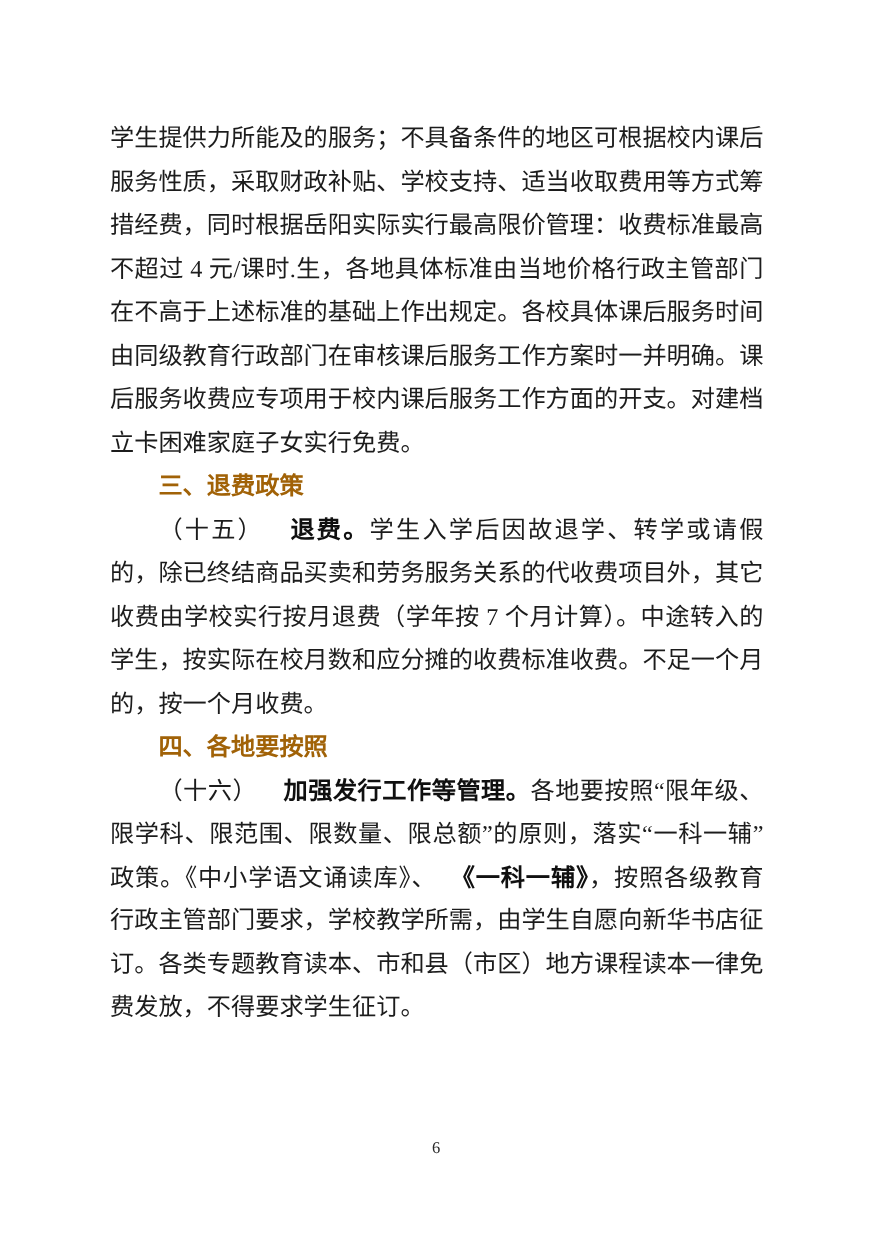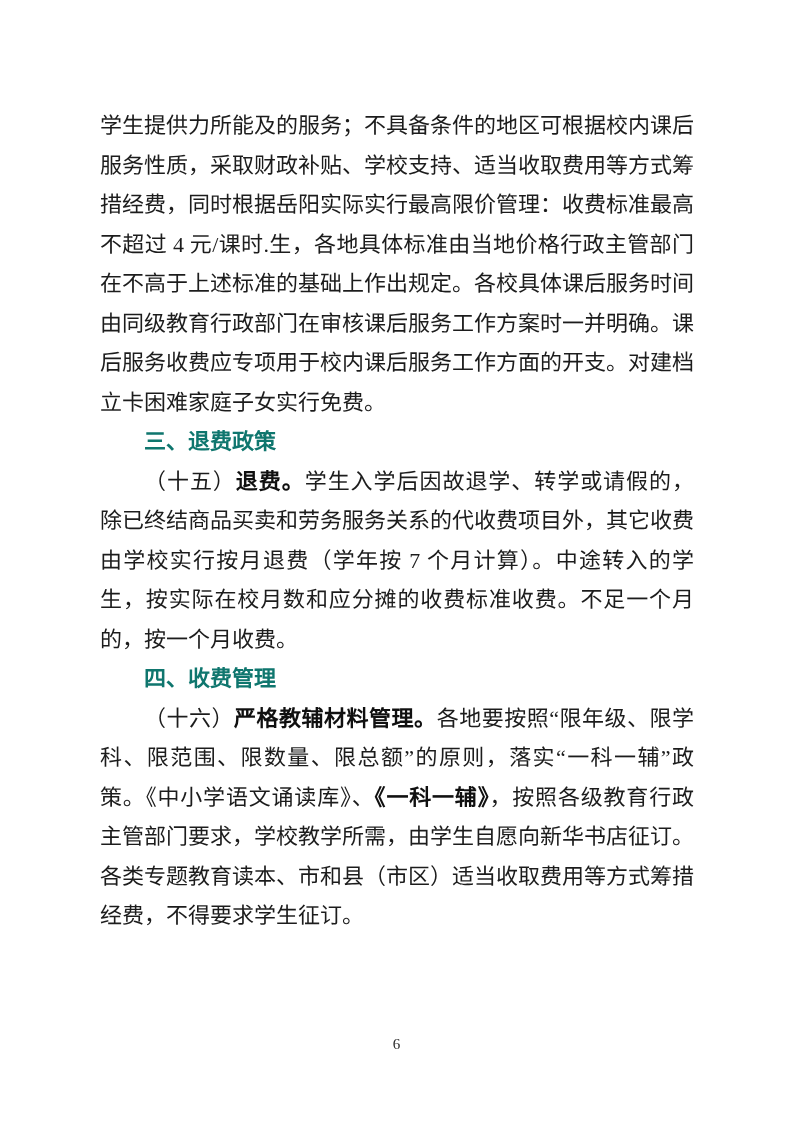--- a/index.html
+++ b/index.html
@@ -30,42 +30,43 @@
     margin: 0;
     padding: 0;
   }
   p.body-par.indent {
     text-indent: 2em;
   }
   p.heading {
     text-indent: 2em;
     font-family: "Liberation Sans", "DejaVu Sans", sans-serif;
     font-weight: 700;
-    color: #0f766e;
+    color: #a16207;
   }
   .seg.lead {
     font-weight: 700;
     color: #101010;
+    margin-left: 24px;
   }
   .page-number {
     position: absolute;
     left: 0;
     top: 1036px;
     width: 100%;
     text-align: center;
     font-size: 15px;
     color: #2a2a2a;
     font-family: "Liberation Serif", "DejaVu Serif", serif;
   }
 </style>
 </head>
 <body>
 
 <div class="page">
   <div class="content" id="doc-content">
       <p class="body-par"><span class="seg">学生提供力所能及的服务；不具备条件的地区可根据校内课后服务性质，采取财政补贴、学校支持、适当收取费用等方式筹措经费，同时根据岳阳实际实行最高限价管理：收费标准最高不超过 4 元/课时.生，各地具体标准由当地价格行政主管部门在不高于上述标准的基础上作出规定。各校具体课后服务时间由同级教育行政部门在审核课后服务工作方案时一并明确。课后服务收费应专项用于校内课后服务工作方面的开支。对建档立卡困难家庭子女实行免费。</span></p>
       <p class="heading">三、退费政策</p>
       <p class="body-par indent"><span class="seg">（十五）</span><span class="seg lead">退费。</span><span class="seg">学生入学后因故退学、转学或请假的，除已终结商品买卖和劳务服务关系的代收费项目外，其它收费由学校实行按月退费（学年按 7 个月计算）。中途转入的学生，按实际在校月数和应分摊的收费标准收费。不足一个月的，按一个月收费。</span></p>
-      <p class="heading">四、收费管理</p>
-      <p class="body-par indent"><span class="seg">（十六）</span><span class="seg lead">严格教辅材料管理。</span><span class="seg">各地要按照“限年级、限学科、限范围、限数量、限总额”的原则，落实“一科一辅”政策。《中小学语文诵读库》、</span><span class="seg lead">《一科一辅》</span><span class="seg">，按照各级教育行政主管部门要求，学校教学所需，由学生自愿向新华书店征订。各类专题教育读本、市和县（市区）适当收取费用等方式筹措经费，不得要求学生征订。</span></p>
+      <p class="heading">四、各地要按照</p>
+      <p class="body-par indent"><span class="seg">（十六）</span><span class="seg lead">加强发行工作等管理。</span><span class="seg">各地要按照“限年级、限学科、限范围、限数量、限总额”的原则，落实“一科一辅”政策。《中小学语文诵读库》、</span><span class="seg lead">《一科一辅》</span><span class="seg">，按照各级教育行政主管部门要求，学校教学所需，由学生自愿向新华书店征订。各类专题教育读本、市和县（市区）地方课程读本一律免费发放，不得要求学生征订。</span></p>
     </div>
   <div class="page-number">6</div>
 </div>
 
 </body></html>

